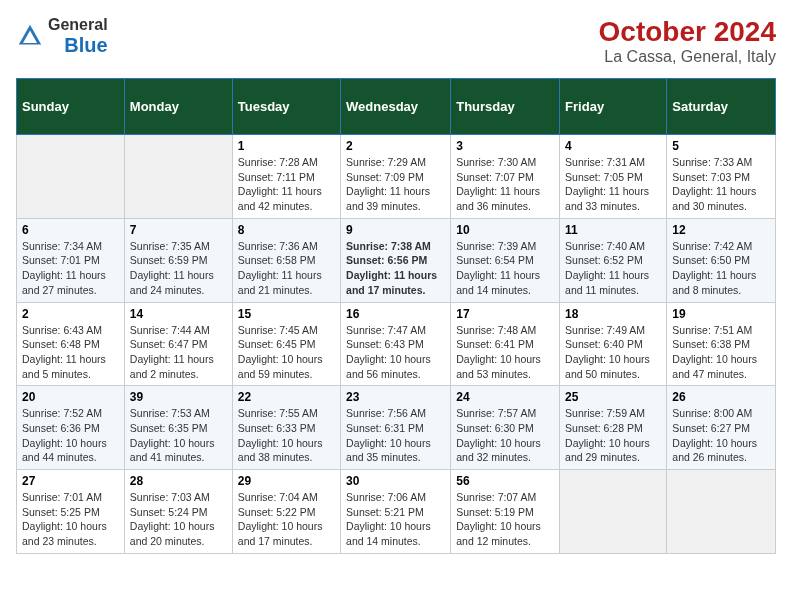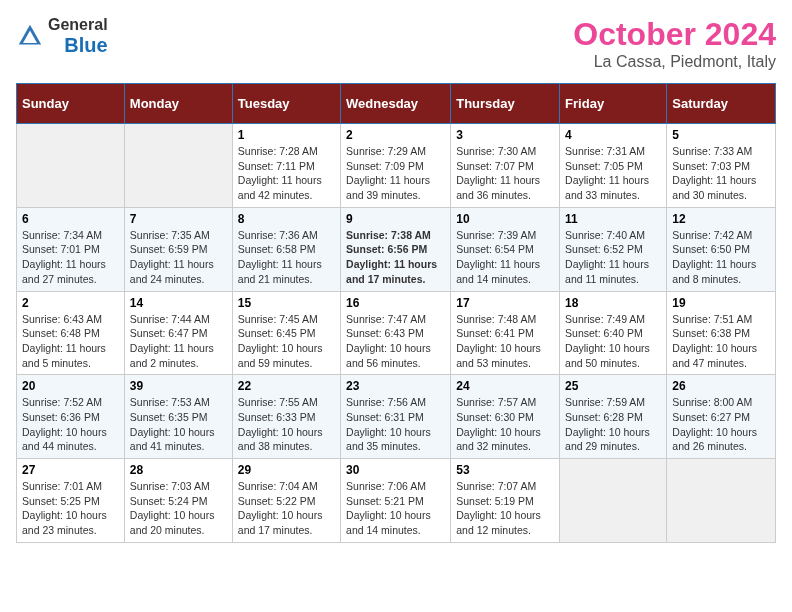--- a/index.html
+++ b/index.html
@@ -38,37 +38,37 @@
     }
     .logo-icon {
       width: 28px;
       height: 28px;
       margin-right: 4px;
     }
     .title-section {
       text-align: right;
     }
     .month-title {
-      font-size: 32px;
-      font-weight: bold;
-      color: #ec4899;
+      font-size: 28px;
+      font-weight: bold;
+      color: #b91c1c;
     }
     .location {
       font-size: 16px;
       color: #555;
     }
     table {
       width: 100%;
       border-collapse: collapse;
       font-size: 11px;
     }
     thead tr th {
-      background-color: #7f1d1d;
+      background-color: #14532d;
       color: #fff;
-      padding: 12px 5px;
+      padding: 20px 5px;
       text-align: left;
       font-size: 13px;
       font-weight: bold;
       border: 1px solid #2e75b6;
     }
     tbody tr td {
       border: 1px solid #ccc;
       vertical-align: top;
       padding: 4px 5px;
       width: 113px;
@@ -104,21 +104,21 @@
       <polygon points="20,4 36,32 4,32" fill="#2e75b6"></polygon>
       <polygon points="20,12 30,30 10,30" fill="#fff"></polygon>
     </svg>
     <div class="logo-text">
       <span class="logo-general">General</span>
       <span class="logo-blue">Blue</span>
     </div>
   </div>
   <div class="title-section">
     <div class="month-title">October 2024</div>
-    <div class="location">La Cassa, Piedmont, Italy</div>
+    <div class="location">La Cassa, General, Italy</div>
   </div>
 </div>
 
 <table>
   <thead>
     <tr>
     <th>Sunday</th>
         <th>Monday</th>
         <th>Tuesday</th>
         <th>Wednesday</th>
@@ -313,21 +313,21 @@
 Sunset: 5:22 PM
 Daylight: 10 hours and 17 minutes.</div>
         </td>
         <td>
           <span class="day-num">30</span>
           <div class="day-info" style="white-space: pre-line;">Sunrise: 7:06 AM
 Sunset: 5:21 PM
 Daylight: 10 hours and 14 minutes.</div>
         </td>
         <td>
-          <span class="day-num">53</span>
+          <span class="day-num">56</span>
           <div class="day-info" style="white-space: pre-line;">Sunrise: 7:07 AM
 Sunset: 5:19 PM
 Daylight: 10 hours and 12 minutes.</div>
         </td>
         <td class="empty-cell"></td>
         <td class="empty-cell"></td>
       </tr>
     </tbody>
 </table>
 

